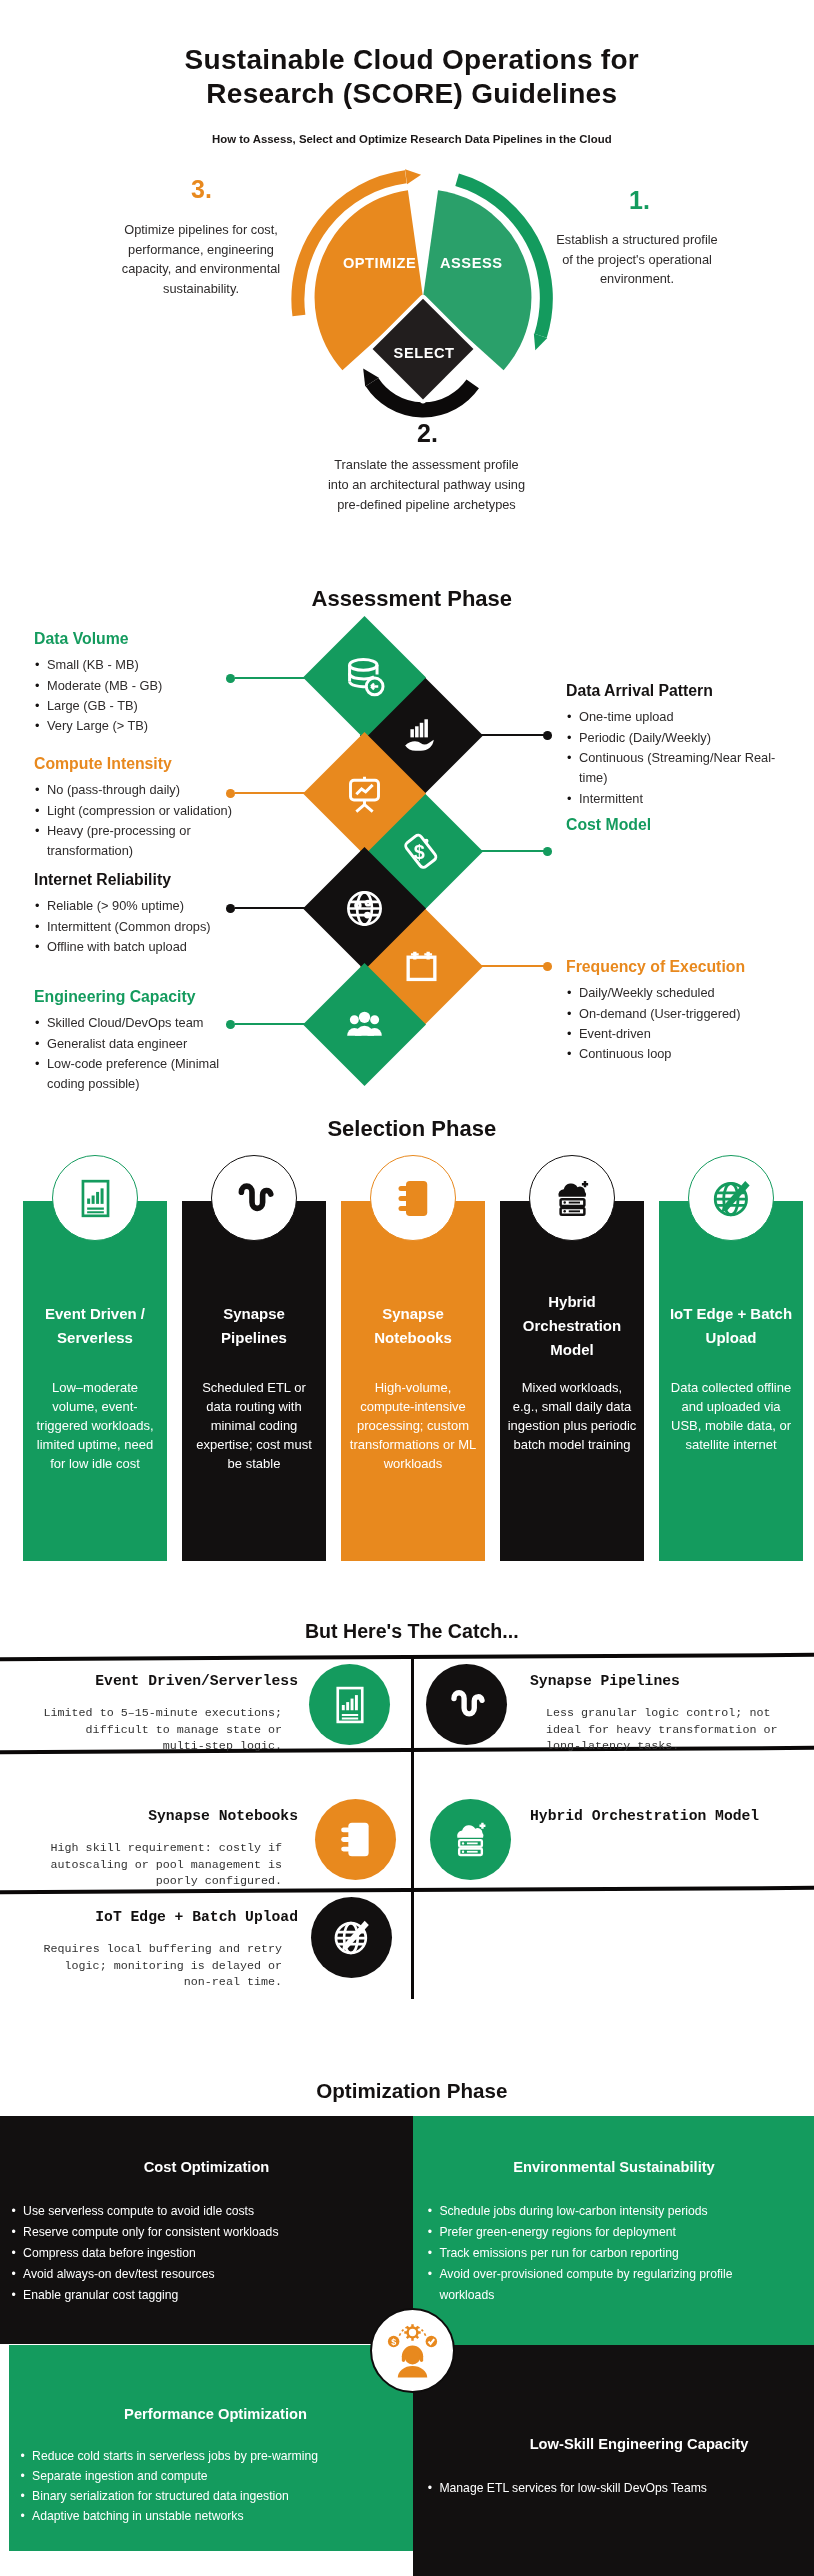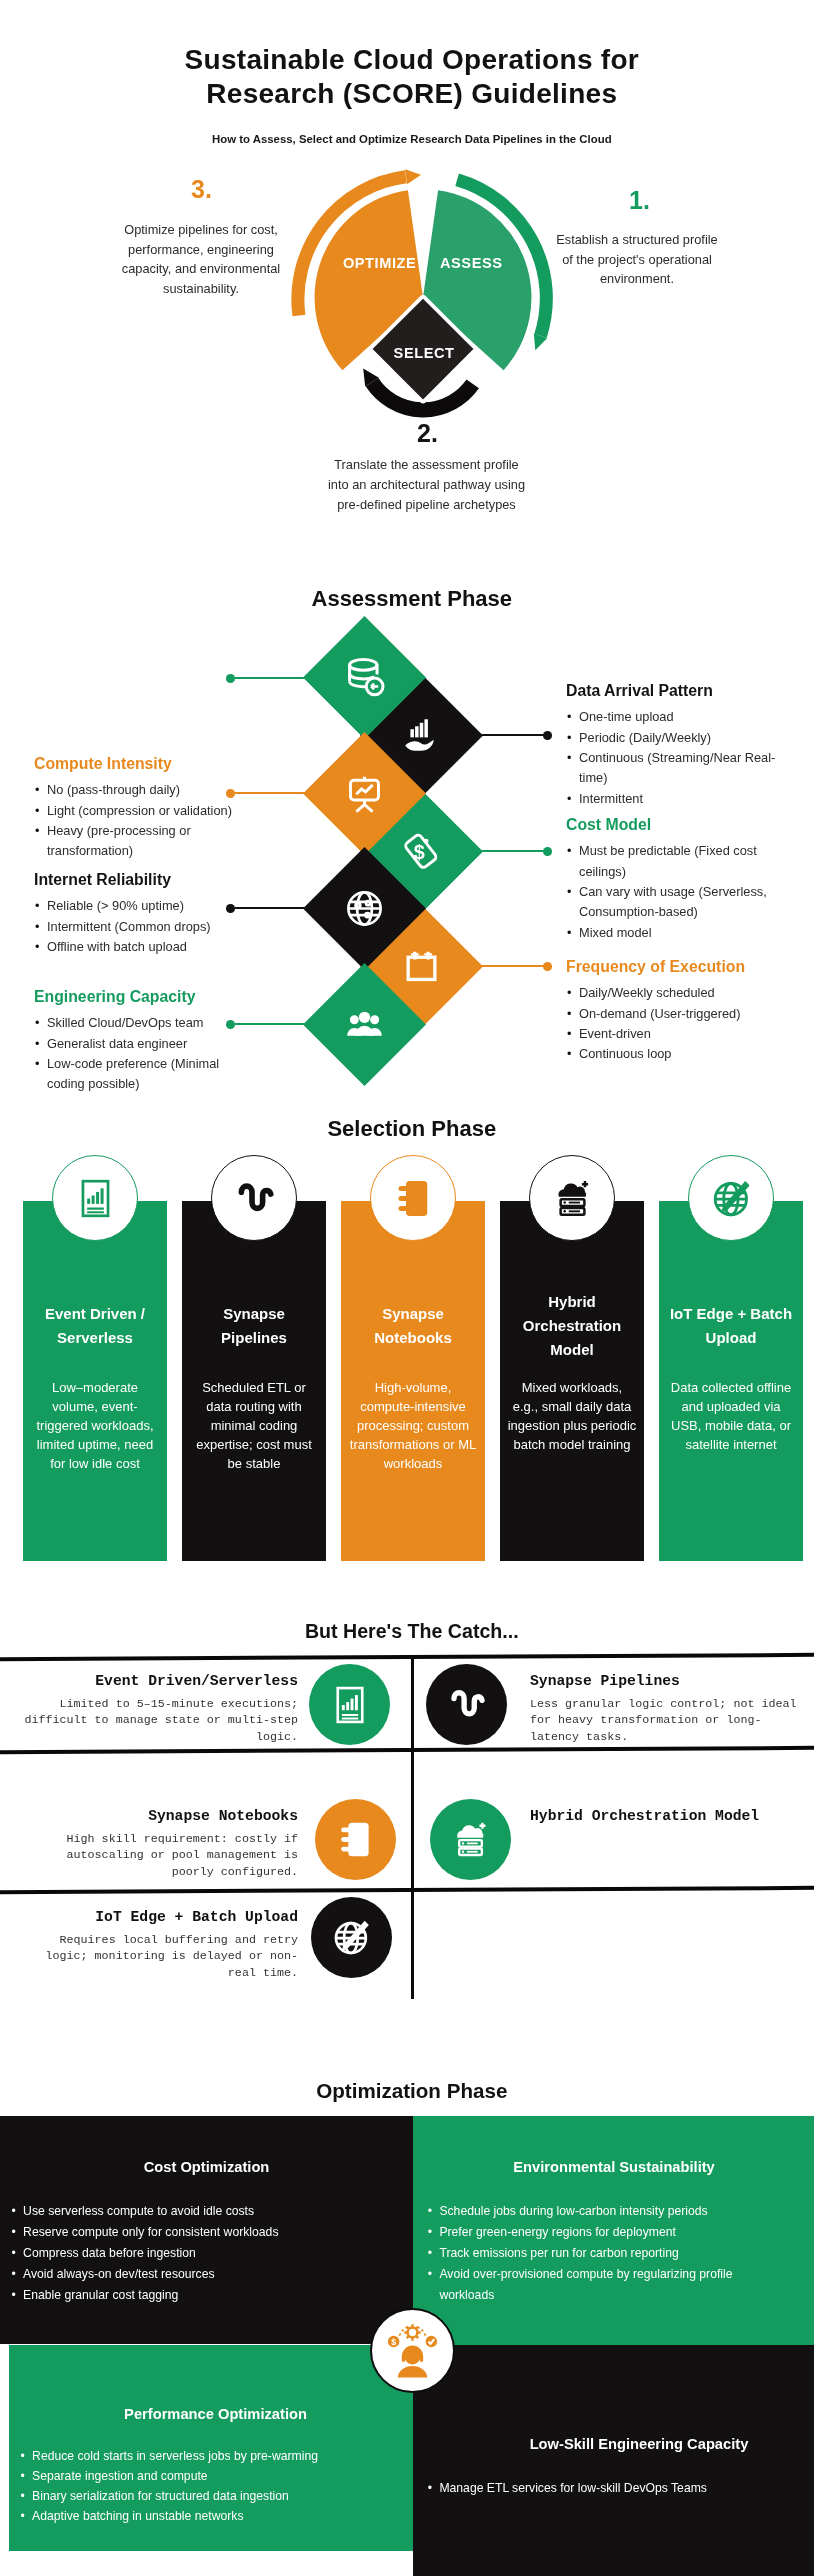--- a/index.html
+++ b/index.html
@@ -42,21 +42,21 @@
              align-items:center;justify-content:center;font-weight:bold;font-size:15px;line-height:24px;}
   .sel-body{position:absolute;top:177px;left:7.6px;right:7.6px;font-size:13px;line-height:19px;}
   .sel-circle{position:absolute;top:1155px;width:84px;height:84px;border-radius:50%;background:#fff;
               border:1.6px solid;display:flex;align-items:center;justify-content:center;}
 
   
   .catch-line{position:absolute;left:0;width:815px;height:3.8px;background:#0a0808;transform:rotate(-0.3deg);}
   .catch-vline{position:absolute;background:#0a0808;width:2.7px;}
   .catch-cell{position:absolute;font-family:Liberation Mono, monospace;}
   .catch-cell h4{margin:0 0 6.5px 0;font-size:14.7px;font-weight:bold;color:#121010;}
-  .catch-cell p{margin:0;font-size:11.7px;line-height:16.6px;color:#333;}
+  .catch-cell p{margin:16px;font-size:11.7px;line-height:16.6px;color:#333;}
   .catch-circle{position:absolute;width:81px;height:81px;border-radius:50%;
                 display:flex;align-items:center;justify-content:center;}
 
   
   .quad{position:absolute;color:#fff;}
   .quad h4{position:absolute;left:0;width:100%;margin:0;text-align:center;font-size:14.7px;font-weight:bold;}
   .quad ul{position:absolute;list-style:none;margin:0;padding:0;font-size:12.2px;}
   .quad li{position:relative;padding-left:15px;}
   .quad li::before{content:"•";position:absolute;left:3.3px;}
   .opt-circle{position:absolute;width:81px;height:81px;border-radius:50%;background:#fff;
@@ -209,20 +209,29 @@
 
   <div class="abs stepnum c-orange" style="left:177px;top:175px">3.</div>
   <div class="abs steptext" style="left:114px;top:220px;width:174px">Optimize pipelines for cost, performance, engineering capacity, and environmental sustainability.</div>
   <div class="abs stepnum c-green" style="left:615px;top:186px">1.</div>
   <div class="abs steptext" style="left:550px;top:230px;width:174px">Establish a structured profile of the project's operational environment.</div>
   <div class="abs stepnum c-dark" style="left:403px;top:419px">2.</div>
   <div class="abs steptext" style="left:326px;top:455px;width:201px;line-height:20px">Translate the assessment profile into an architectural pathway using pre-defined pipeline archetypes</div>
 
   <div class="abs h-section" style="top:586px">Assessment Phase</div>
 
+  <div class="abs cat" style="left:34px;top:629px;width:217px">
+    <h3 class="c-green">Data Volume</h3>
+    <ul>
+      <li>Small (KB - MB)</li>
+      <li>Moderate (MB - GB)</li>
+      <li>Large (GB - TB)</li>
+      <li>Very Large (&gt; TB)</li>
+    </ul>
+  </div>
   <div class="abs cat" style="left:34px;top:754px;width:217px">
     <h3 class="c-orange">Compute Intensity</h3>
     <ul>
       <li>No (pass-through daily)</li>
       <li>Light (compression or validation)</li>
       <li>Heavy (pre-processing or transformation)</li>
     </ul>
   </div>
   <div class="abs cat" style="left:34px;top:870px;width:217px">
     <h3 class="c-dark">Internet Reliability</h3>
@@ -245,25 +254,20 @@
     <h3 class="c-dark">Data Arrival Pattern</h3>
     <ul>
       <li>One-time upload</li>
       <li>Periodic (Daily/Weekly)</li>
       <li>Continuous (Streaming/Near Real-time)</li>
       <li>Intermittent</li>
     </ul>
   </div>
   <div class="abs cat" style="left:566px;top:815px;width:217px">
     <h3 class="c-green">Cost Model</h3>
-    <ul>
-      <li>Must be predictable (Fixed cost ceilings)</li>
-      <li>Can vary with usage (Serverless, Consumption-based)</li>
-      <li>Mixed model</li>
-    </ul>
   </div>
   <div class="abs cat" style="left:566px;top:957px;width:217px">
     <h3 class="c-orange">Frequency of Execution</h3>
     <ul>
       <li>Daily/Weekly scheduled</li>
       <li>On-demand (User-triggered)</li>
       <li>Event-driven</li>
       <li>Continuous loop</li>
     </ul>
   </div>

